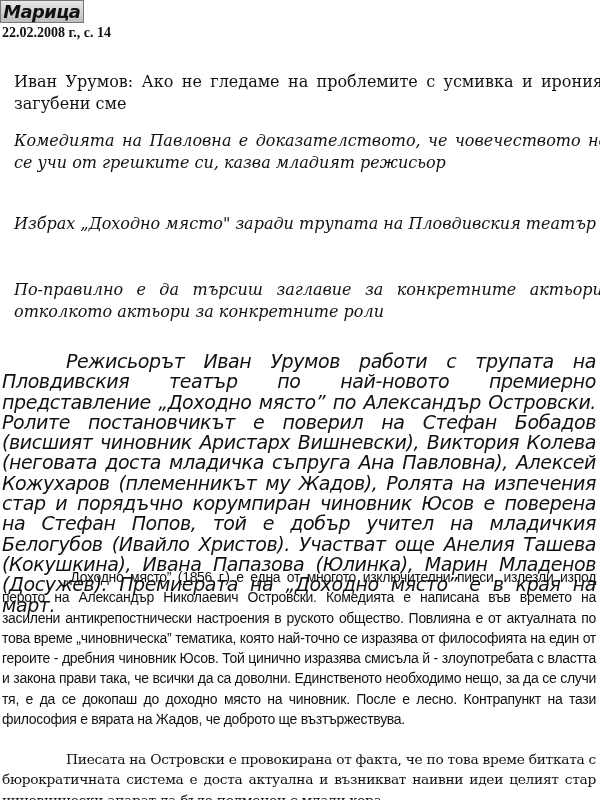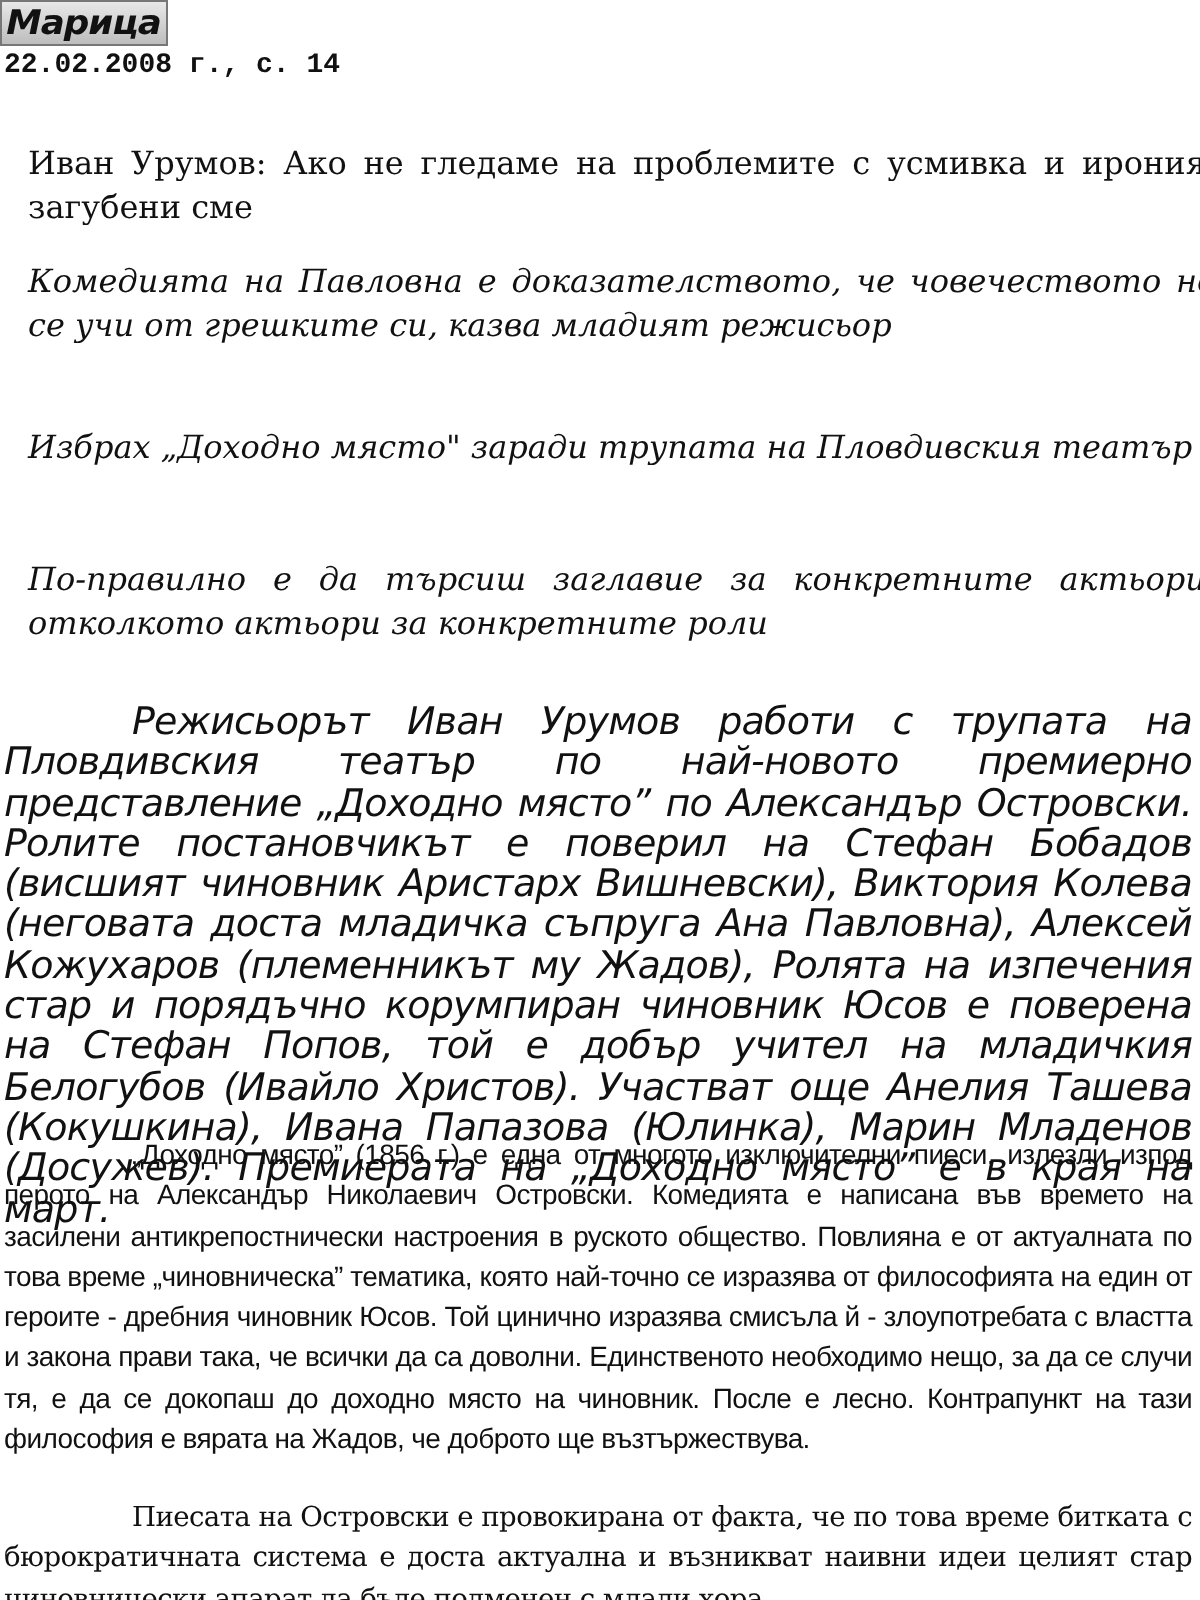--- a/index.html
+++ b/index.html
@@ -9,21 +9,21 @@
       background: linear-gradient(#e8e8e8, #bdbdbd);
       border: 1px solid #777; box-sizing: border-box;
       display: flex; align-items: center; justify-content: center;
     }
     .logo span {
       font-family: "DejaVu Sans", sans-serif; font-weight: bold; font-style: italic;
       font-size: 17px; color: #111; letter-spacing: -0.5px; transform: scaleX(1.05);
     }
     .date {
       position: absolute; left: 2px; top: 25px;
-      font-family: Liberation Mono, monospace; font-weight: bold; font-size: 14px;
+      font-family: Liberation Serif, serif; font-weight: bold; font-size: 14px;
     }
     .h { position: absolute; left: 2px; width: 594px; font-family: "DejaVu Serif", serif; font-weight: normal; font-size: 16px; line-height: 22px; text-align: justify; margin-left: 12px; }
     .h.title { top: 71px; }
     .h.sub1 { top: 130px; font-style: italic; }
     .h.sub2 { top: 213px; font-style: italic; }
     .h.sub3 { top: 279px; font-style: italic; }
     .p { position: absolute; left: 2px; width: 594px; text-align: justify; font-size: 19px; line-height: 20.3px; }
     .lead { top: 351px; font-family: "DejaVu Sans", sans-serif; font-style: italic; letter-spacing: -0.4px; }
     .body1 { top: 567px; font-family: Liberation Sans, sans-serif; letter-spacing: -0.3px; font-size: 14px; }
     .body2 { top: 749px; font-family: "DejaVu Serif", serif; letter-spacing: -0.3px; font-size: 13.8px; }

